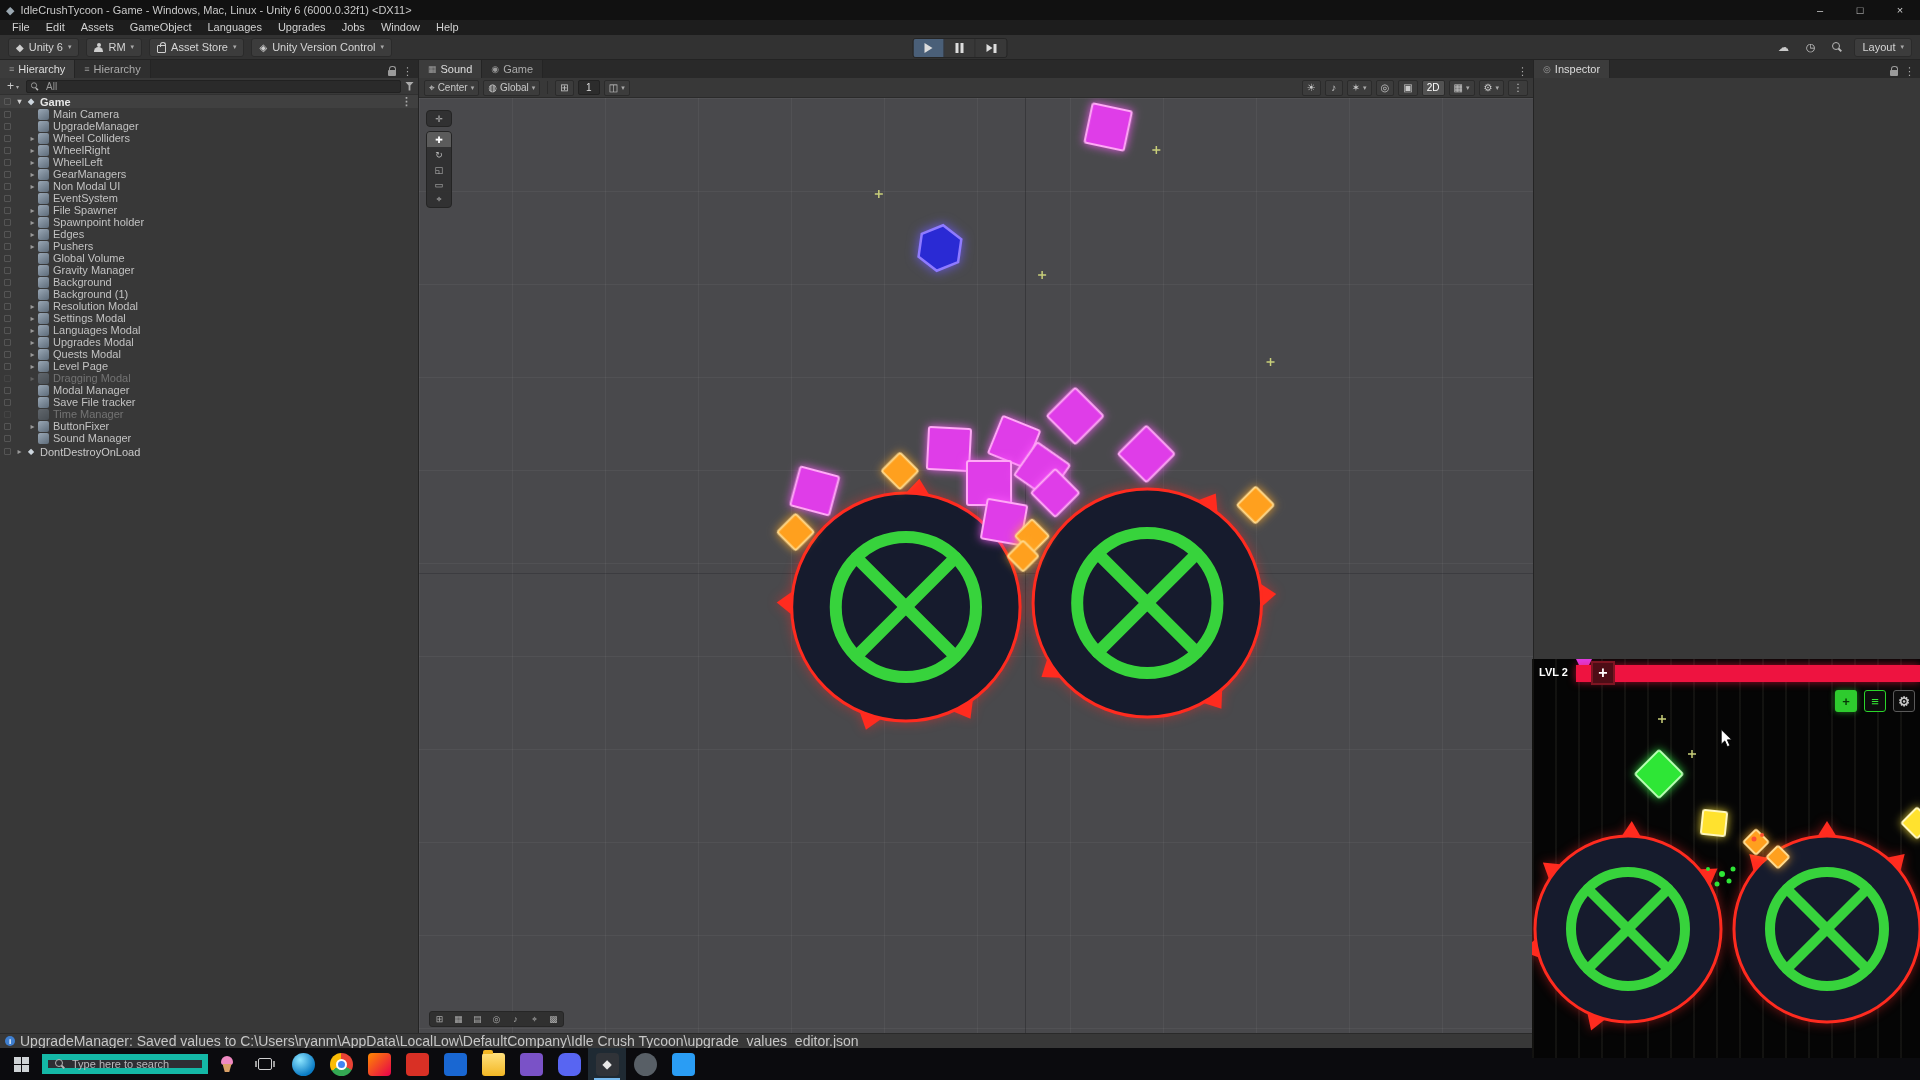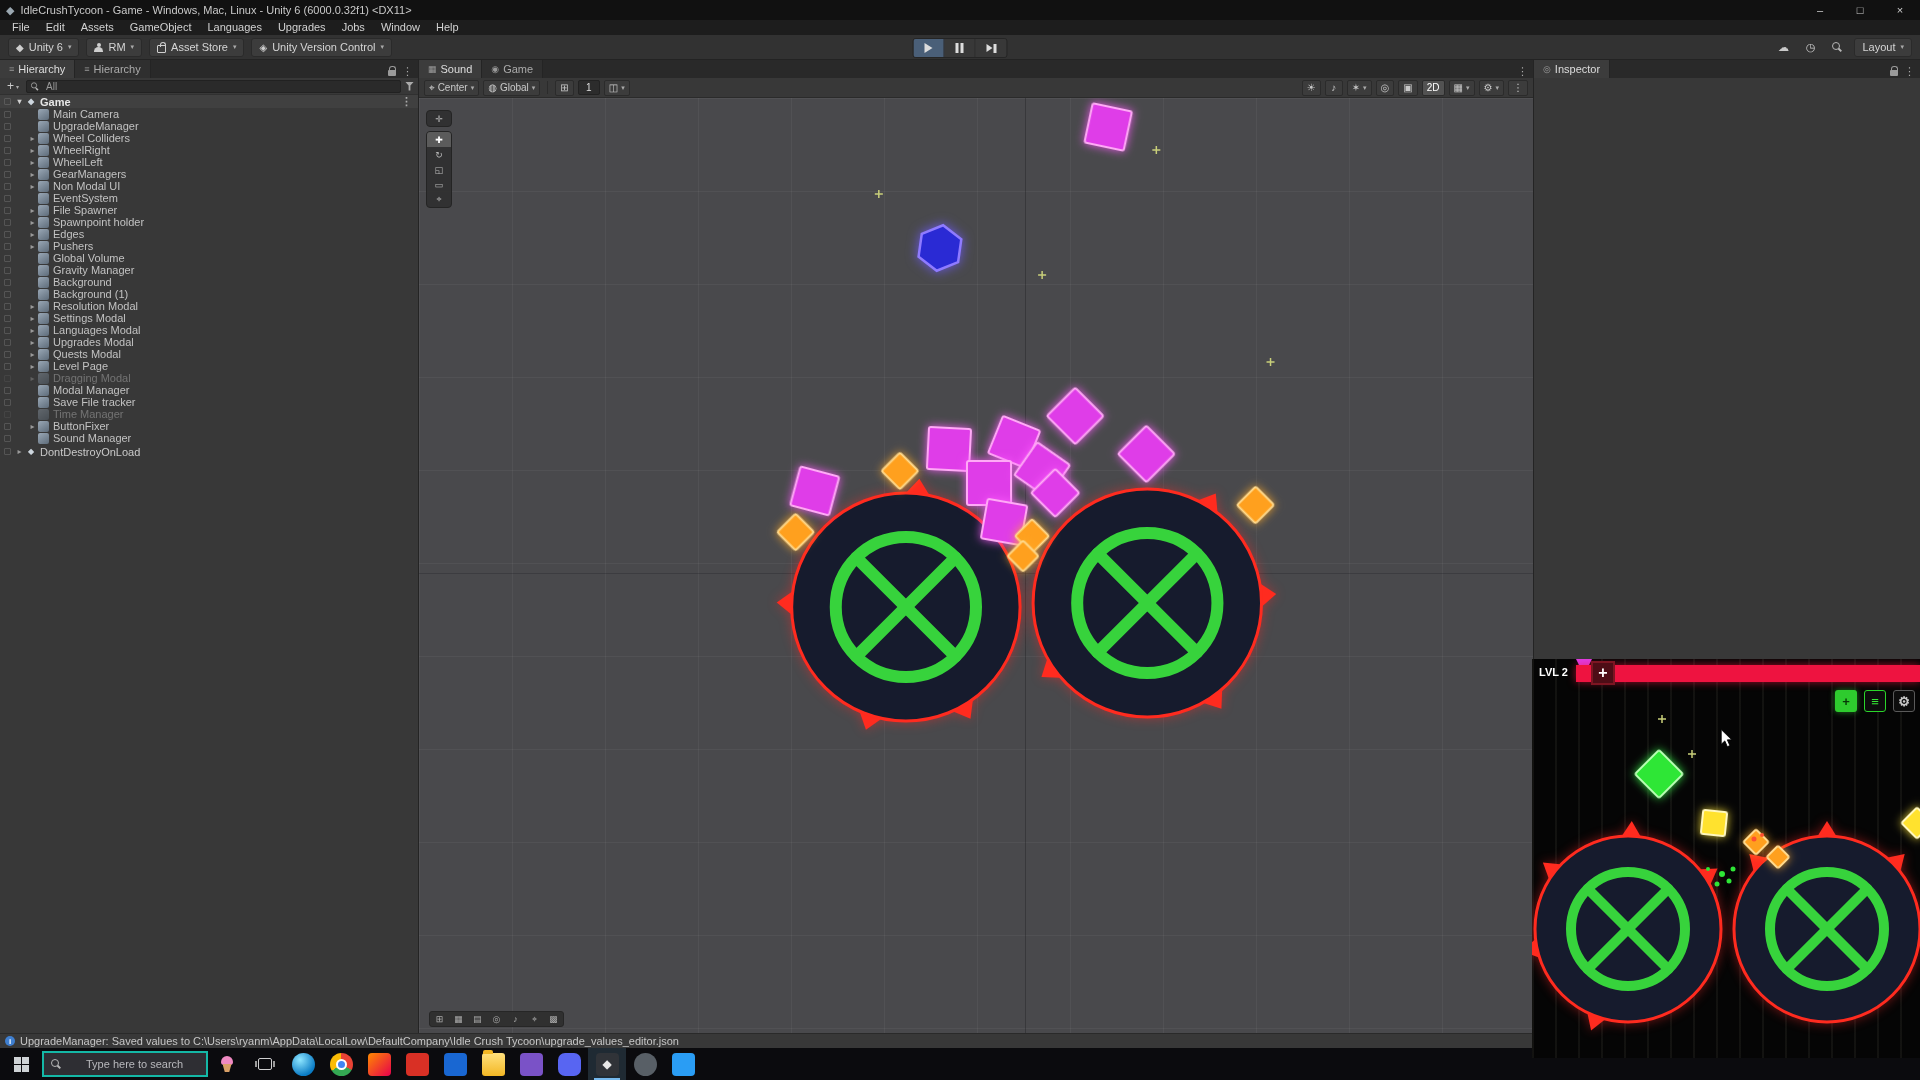--- a/index.html
+++ b/index.html
@@ -99,28 +99,28 @@
   .bottom-strip{position:absolute;left:10px;bottom:6px;height:16px;background:rgba(45,45,45,.9);border:1px solid #262626;border-radius:3px;display:flex;align-items:center;z-index:5}
   .strip-btn{width:19px;height:14px;display:flex;align-items:center;justify-content:center;font-size:9px;color:#a8a8a8}
 
   
   .inspector{width:387px;min-width:387px;background:#383838;border-left:1px solid #242424;display:flex;flex-direction:column}
   .inspector-body{flex:1}
 
   
   .statusbar{position:absolute;left:0;right:0;bottom:32px;height:15px;background:#383838;border-top:1px solid #2a2a2a;display:flex;align-items:center;gap:5px;padding:0 5px}
   .info-dot{width:10px;height:10px;border-radius:50%;background:#3f7fd0;color:#fff;font-size:8px;display:flex;align-items:center;justify-content:center;font-weight:bold}
-  .status-text{font-size:11px;color:#c6c6c6;white-space:nowrap}
+  .status-text{font-size:14px;color:#c6c6c6;white-space:nowrap}
 
   
   .taskbar{position:absolute;left:0;right:0;bottom:0;height:32px;background:#0b0b0e;display:flex;align-items:center;z-index:10}
   .start{width:42px;height:32px;display:flex;align-items:center;justify-content:center}
   .winlogo{display:grid;grid-template-columns:7px 7px;grid-template-rows:7px 7px;gap:1px}
   .winlogo i{background:#cfd3d6}
-  .tsearch{width:166px;height:26px;background:#2e2e33;border:2px solid #14b8a6;display:flex;align-items:center;gap:24px;padding:0 7px}
+  .tsearch{width:166px;height:20px;background:#2e2e33;border:6px solid #14b8a6;display:flex;align-items:center;gap:6px;padding:0 7px}
   .tsearch span{font-size:11px;color:#b9b9bd;white-space:nowrap}
   .widgets{width:38px;display:flex;justify-content:center}
   .cupcake{width:16px;height:16px;position:relative}
   .cupcake::before{content:"";position:absolute;left:2px;top:0;width:12px;height:9px;border-radius:6px 6px 3px 3px;background:#f08ac2}
   .cupcake::after{content:"";position:absolute;left:3.5px;top:8px;width:9px;height:8px;background:#d9a066;clip-path:polygon(0 0,100% 0,75% 100%,25% 100%)}
   .taskview{width:38px;display:flex;justify-content:center}
   .tv{width:14px;height:12px;border:1.5px solid #cfcfcf;border-radius:2px;position:relative}
   .tv::before{content:"";position:absolute;left:-4px;top:1.5px;width:2px;height:6px;background:#9a9a9a}
   .tv::after{content:"";position:absolute;right:-4px;top:1.5px;width:2px;height:6px;background:#9a9a9a}
   .tapps{display:flex;height:32px}

